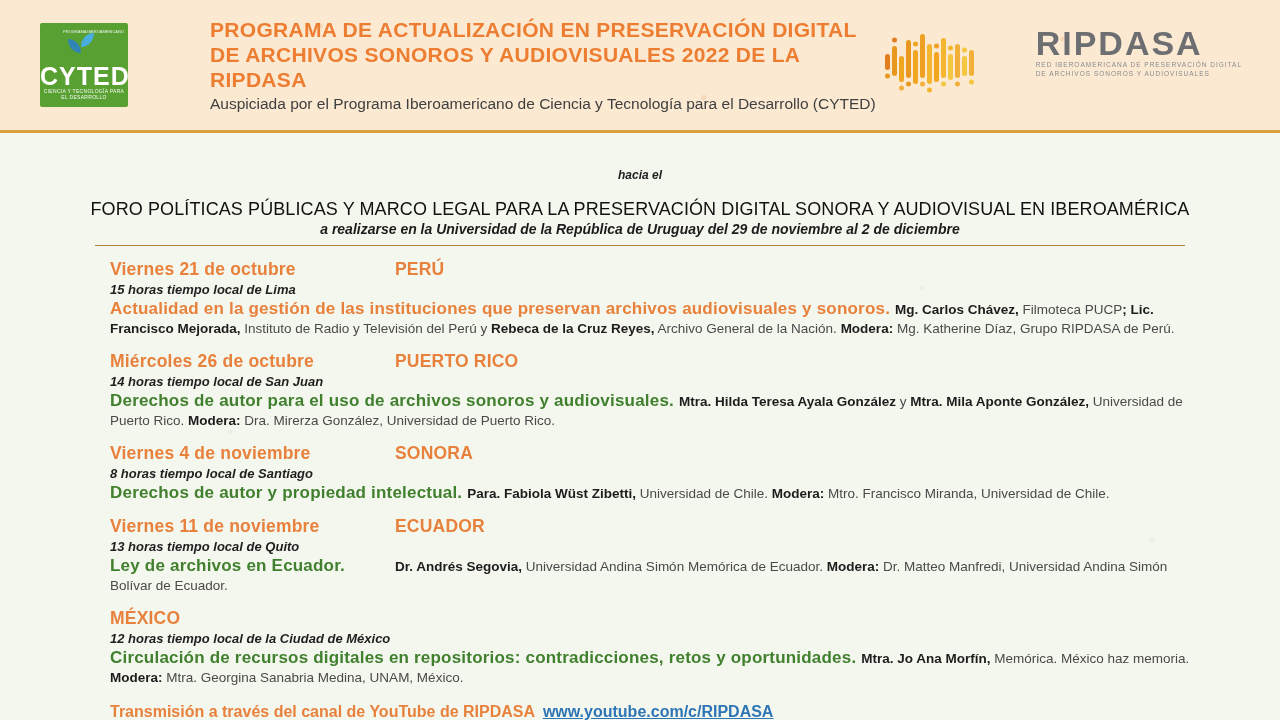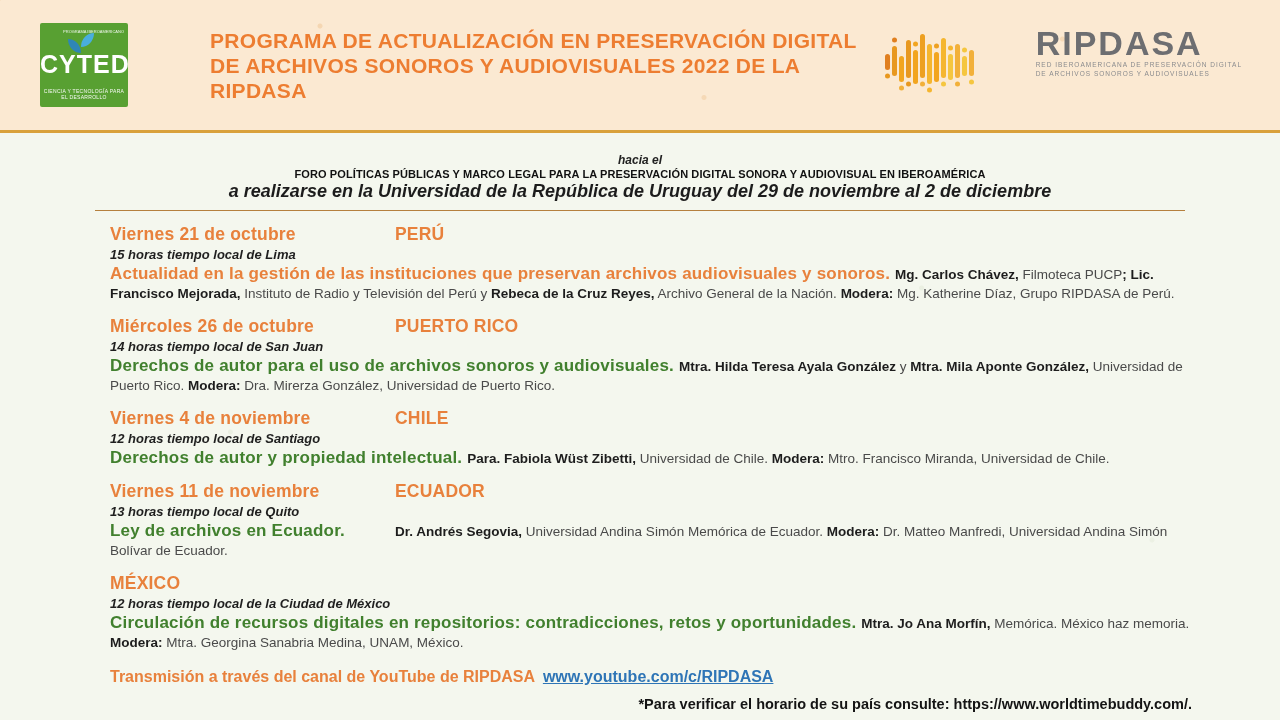--- a/index.html
+++ b/index.html
@@ -25,35 +25,35 @@
     display:flex; align-items:center;
   }
   .cyted-logo {
     width:88px; height:84px; background:#58a032; margin-left:40px; flex:0 0 auto;
     position:relative; border-radius:2px; color:#fff; overflow:hidden;
   }
   .cyted-leaf { position:absolute; top:10px; left:28px; width:30px; height:22px; }
   .cyted-leaf .l1 { position:absolute; left:0; top:6px; width:13px; height:14px; background:#2f86b5; border-radius:0 100% 0 100%; }
   .cyted-leaf .l2 { position:absolute; left:13px; top:0; width:13px; height:14px; background:#49aede; border-radius:100% 0 100% 0; }
   .cyted-program { position:absolute; top:6px; right:4px; font-size:4px; line-height:5px; text-align:right; opacity:.9; }
-  .cyted-word { position:absolute; bottom:28px; left:0; right:0; text-align:center; font-size:25px; font-weight:bold; letter-spacing:1px; }
+  .cyted-word { position:absolute; bottom:16px; left:0; right:0; text-align:center; font-size:25px; font-weight:bold; letter-spacing:1px; }
   .cyted-tagline { position:absolute; bottom:7px; left:0; right:0; text-align:center; font-size:5px; letter-spacing:.3px; opacity:.95; }
   .header-title-block { margin-left:82px; flex:1 1 auto; }
   .program-title { color:#ed7d31; font-weight:bold; font-size:21px; line-height:25px; letter-spacing:.3px; }
   .program-subtitle { color:#3f3f3f; font-size:15.5px; margin-top:3px; }
   .ripdasa-logo { display:flex; align-items:flex-start; margin-right:38px; flex:0 0 auto;gap:43px; }
   .ripdasa-text { margin-left:10px; }
   .ripdasa-word { color:#6d6e71; font-size:34px; font-weight:bold; letter-spacing:2px; line-height:34px; }
   .ripdasa-tag { color:#8a8b8e; font-size:6.5px; letter-spacing:1px; line-height:9px; }
   
   .intro { text-align:center; padding-top:17px; color:#111; }
   .main-title { font-size:23px; font-weight:bold; letter-spacing:.2px; }
-  .hacia { font-size:12px; font-style:italic; font-weight:bold; margin-top:3px; color:#222; }
-  .foro { font-size:11px; font-weight:bold; margin-top:1px; letter-spacing:.1px; }
-  .venue { font-size:18px; font-weight:bold; font-style:italic; margin-top:1px; color:#1c1c1c; }
+  .hacia { font-size:12px; font-style:italic; font-weight:bold; margin-top:18px; color:#222; }
+  .foro { font-size:18px; font-weight:normal; margin-top:17px; letter-spacing:.1px; }
+  .venue { font-size:14px; font-weight:bold; font-style:italic; margin-top:1px; color:#1c1c1c; }
   .intro-rule { border:none; border-top:1px solid #b5803e; margin:8px 95px 0 95px; }
   
   .sessions { margin:4px 88px 0 110px; }
   .session { margin-top:13px; }
   .session-head { display:flex; font-size:17.5px; font-weight:bold; color:#e8813c; letter-spacing:.2px; }
   .session-date { width:285px; flex:0 0 auto; }
   .session-time { font-size:13px; font-weight:bold; font-style:italic; color:#1f1f1f; margin-top:2px; }
   .session-body { margin-top:2px; font-size:13.5px; line-height:19px; color:#4a4a4a; }
   .session-title { font-weight:bold; font-size:17px; letter-spacing:.2px; }
   .session-title.tabbed { display:inline-block; min-width:285px; }
@@ -77,20 +77,21 @@
           <div class="l2"></div>
       </div>
       <div class="cyted-program">PROGRAMA IBEROAMERICANO</div>
       <div class="cyted-word">CYTED</div>
       <div class="cyted-tagline">CIENCIA Y TECNOLOGÍA PARA EL DESARROLLO</div>
     </div>
 
     <div class="header-title-block">
       <div class="program-title">PROGRAMA DE ACTUALIZACIÓN EN PRESERVACIÓN DIGITAL</div>
       <div class="program-title">DE ARCHIVOS SONOROS Y AUDIOVISUALES 2022 DE LA RIPDASA</div>
+      <div class="program-subtitle">Auspiciada por el Programa Iberoamericano de Ciencia y Tecnología para el Desarrollo (CYTED)</div>
     </div>
 
     <div class="ripdasa-logo">
       <svg width="100" height="78" viewBox="0 0 100 78">
         <g>
           <rect x="2" y="28" width="5" height="16" rx="2.5" fill="#e07f1f"></rect>
             <circle cx="4.5" cy="50" r="2.5" fill="#e8981f"></circle>
           <rect x="9" y="20" width="5" height="30" rx="2.5" fill="#e8981f"></rect>
             <circle cx="11.5" cy="14" r="2.5" fill="#e07f1f"></circle>
           <rect x="16" y="30" width="5" height="26" rx="2.5" fill="#f2a51f"></rect>
@@ -147,23 +148,23 @@
         <span class="session-date">Miércoles 26 de octubre</span>
         <span class="session-country">PUERTO RICO</span>
       </div>
       <div class="session-time">14 horas tiempo local de San Juan</div>
       <p class="session-body"><span class="session-title" style="color: rgb(65, 128, 46);">Derechos de autor para el uso de archivos sonoros y audiovisuales. </span><span><span class="b">Mtra. Hilda Teresa Ayala González</span><span> y </span><span class="b">Mtra. Mila Aponte González,</span><span> Universidad de Puerto Rico. </span><span class="b">Modera:</span><span> Dra. Mirerza González, Universidad de Puerto Rico.</span></span></p>
     </div>
 
     <div class="session">
       <div class="session-head">
         <span class="session-date">Viernes 4 de noviembre</span>
-        <span class="session-country">CHILE</span>
+        <span class="session-country">SONORA</span>
       </div>
-      <div class="session-time">12 horas tiempo local de Santiago</div>
+      <div class="session-time">8 horas tiempo local de Santiago</div>
       <p class="session-body"><span class="session-title" style="color: rgb(65, 128, 46);">Derechos de autor y propiedad intelectual. </span><span><span class="b">Para. Fabiola Wüst Zibetti,</span><span> Universidad de Chile.  </span><span class="b">Modera:</span><span> Mtro. Francisco Miranda, Universidad de Chile.</span></span></p>
     </div>
 
     <div class="session">
       <div class="session-head">
         <span class="session-date">Viernes 11 de noviembre</span>
         <span class="session-country">ECUADOR</span>
       </div>
       <div class="session-time">13 horas tiempo local de Quito</div>
       <p class="session-body"><span class="session-title tabbed" style="color: rgb(65, 128, 46);">Ley de archivos en Ecuador. </span><span><span class="b">Dr. Andrés Segovia,</span><span> Universidad Andina Simón Memórica de Ecuador.  </span><span class="b">Modera:</span><span> Dr. Matteo Manfredi, Universidad Andina Simón Bolívar de Ecuador.</span></span></p>

